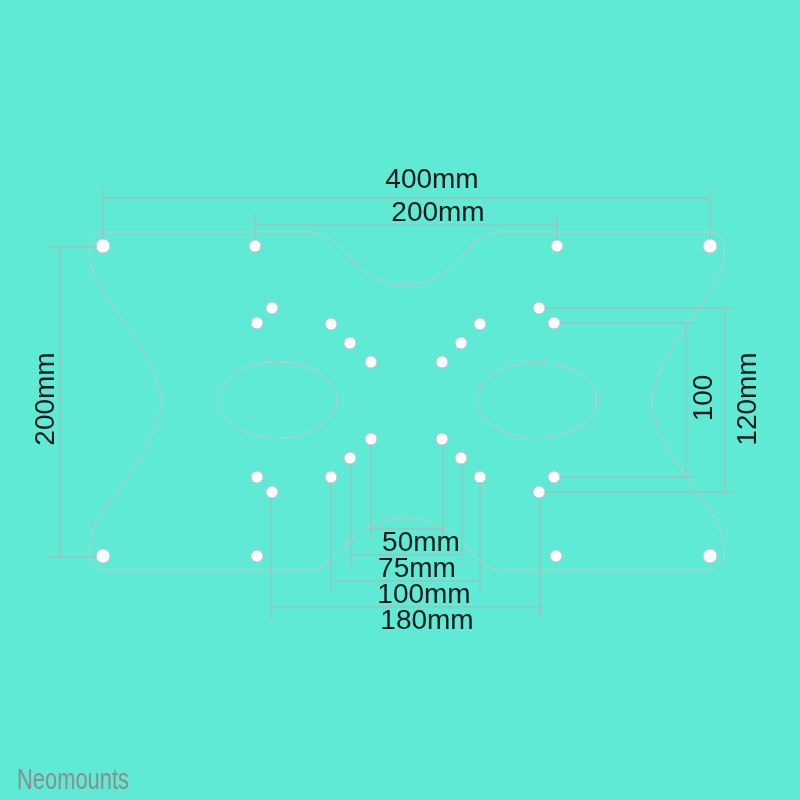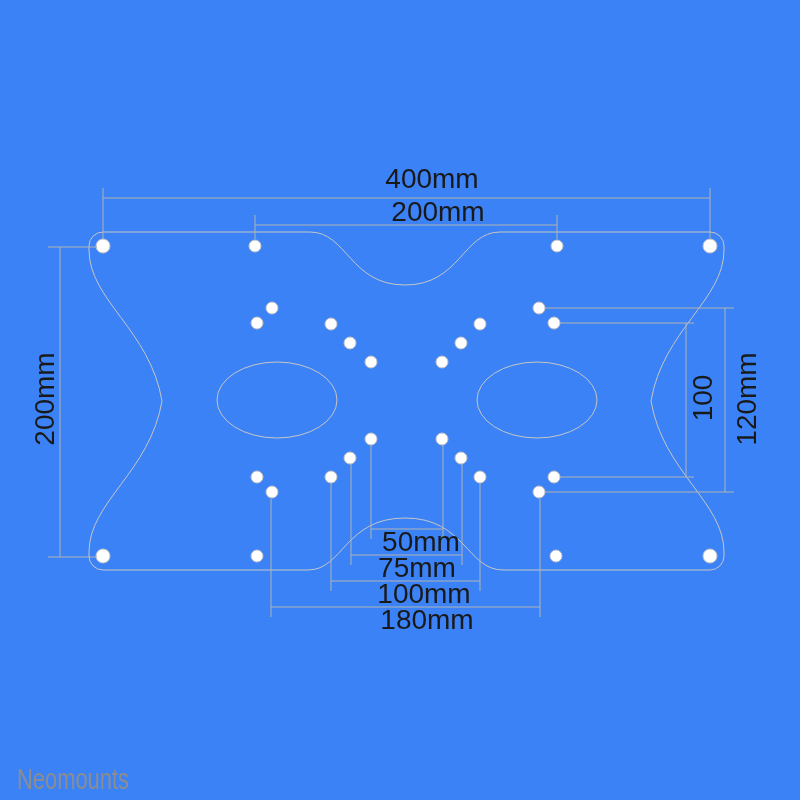--- a/index.html
+++ b/index.html
@@ -8,21 +8,21 @@
     background: #ffffff;
     width: 800px;
     height: 800px;
     overflow: hidden;
     font-family: "Liberation Sans", sans-serif;
   }
   #stage {
     position: relative;
     width: 800px;
     height: 800px;
-    background: #3b82f6;
+    background: #5eead4;
   }
   svg { display: block; }
   .outline {
     fill: none;
     stroke: #c6c6c6;
     stroke-width: 1;
   }
   .hole {
     fill: #ffffff;
     stroke: #c3c3c3;

